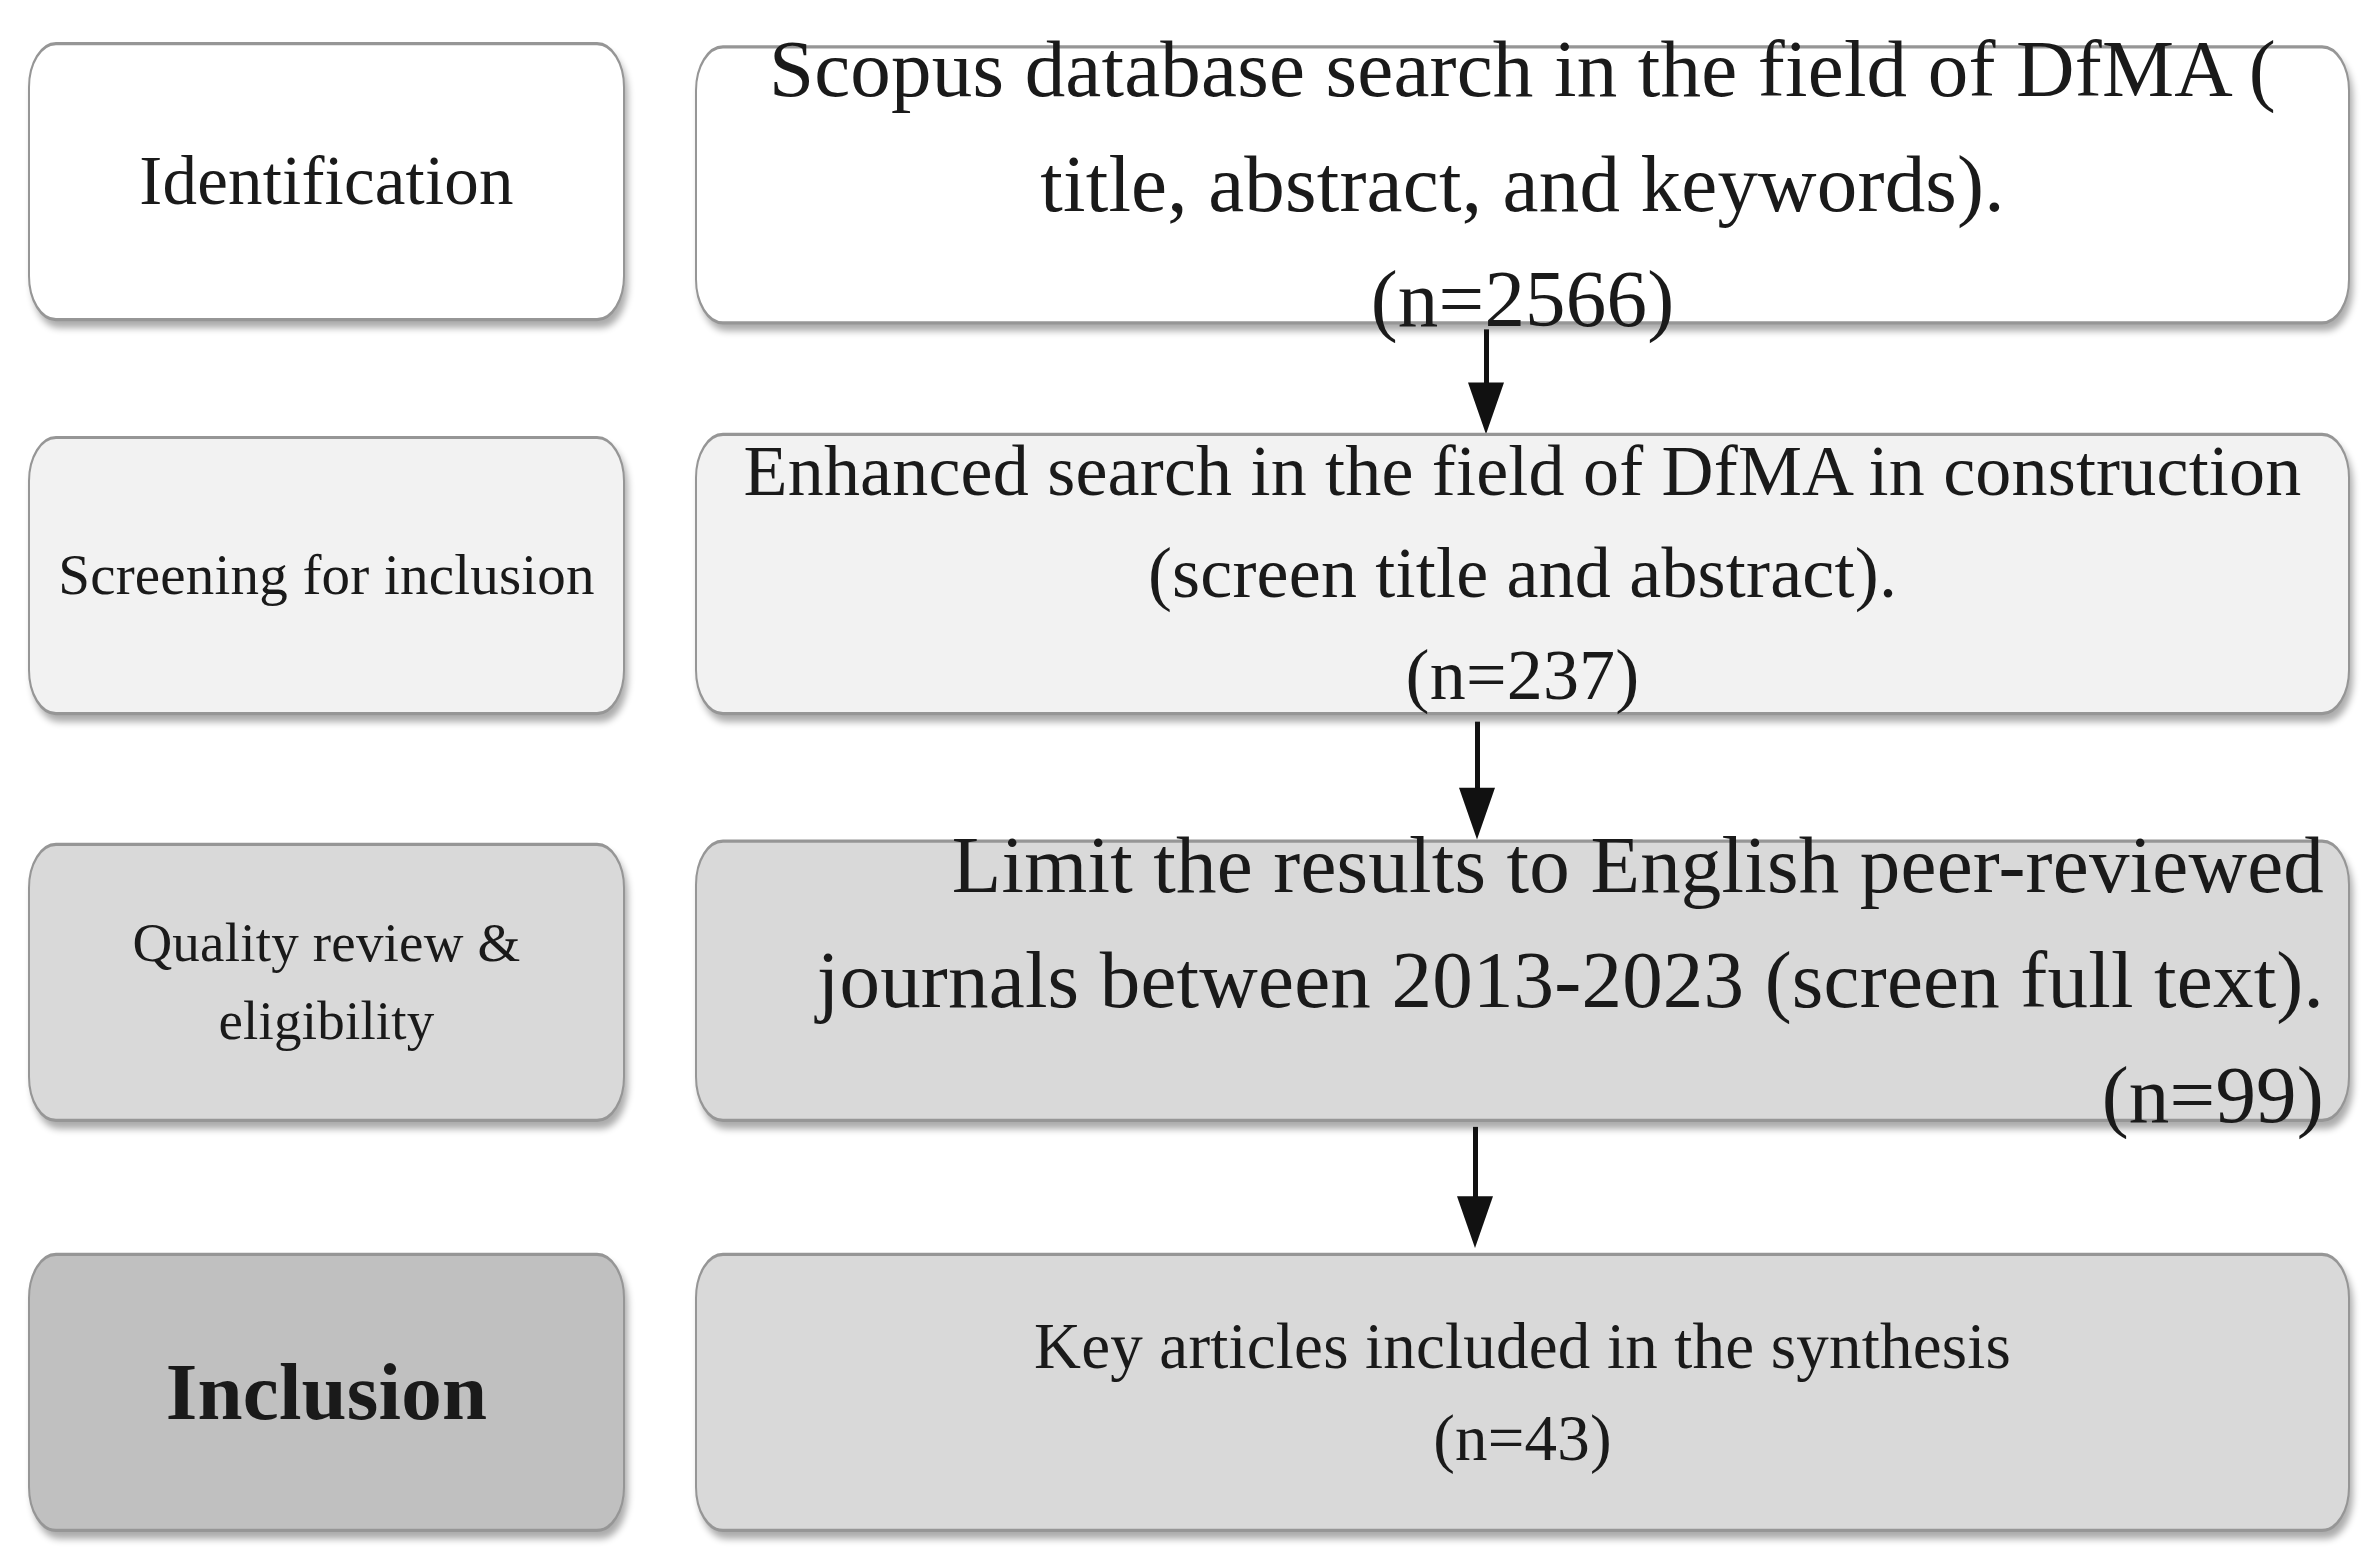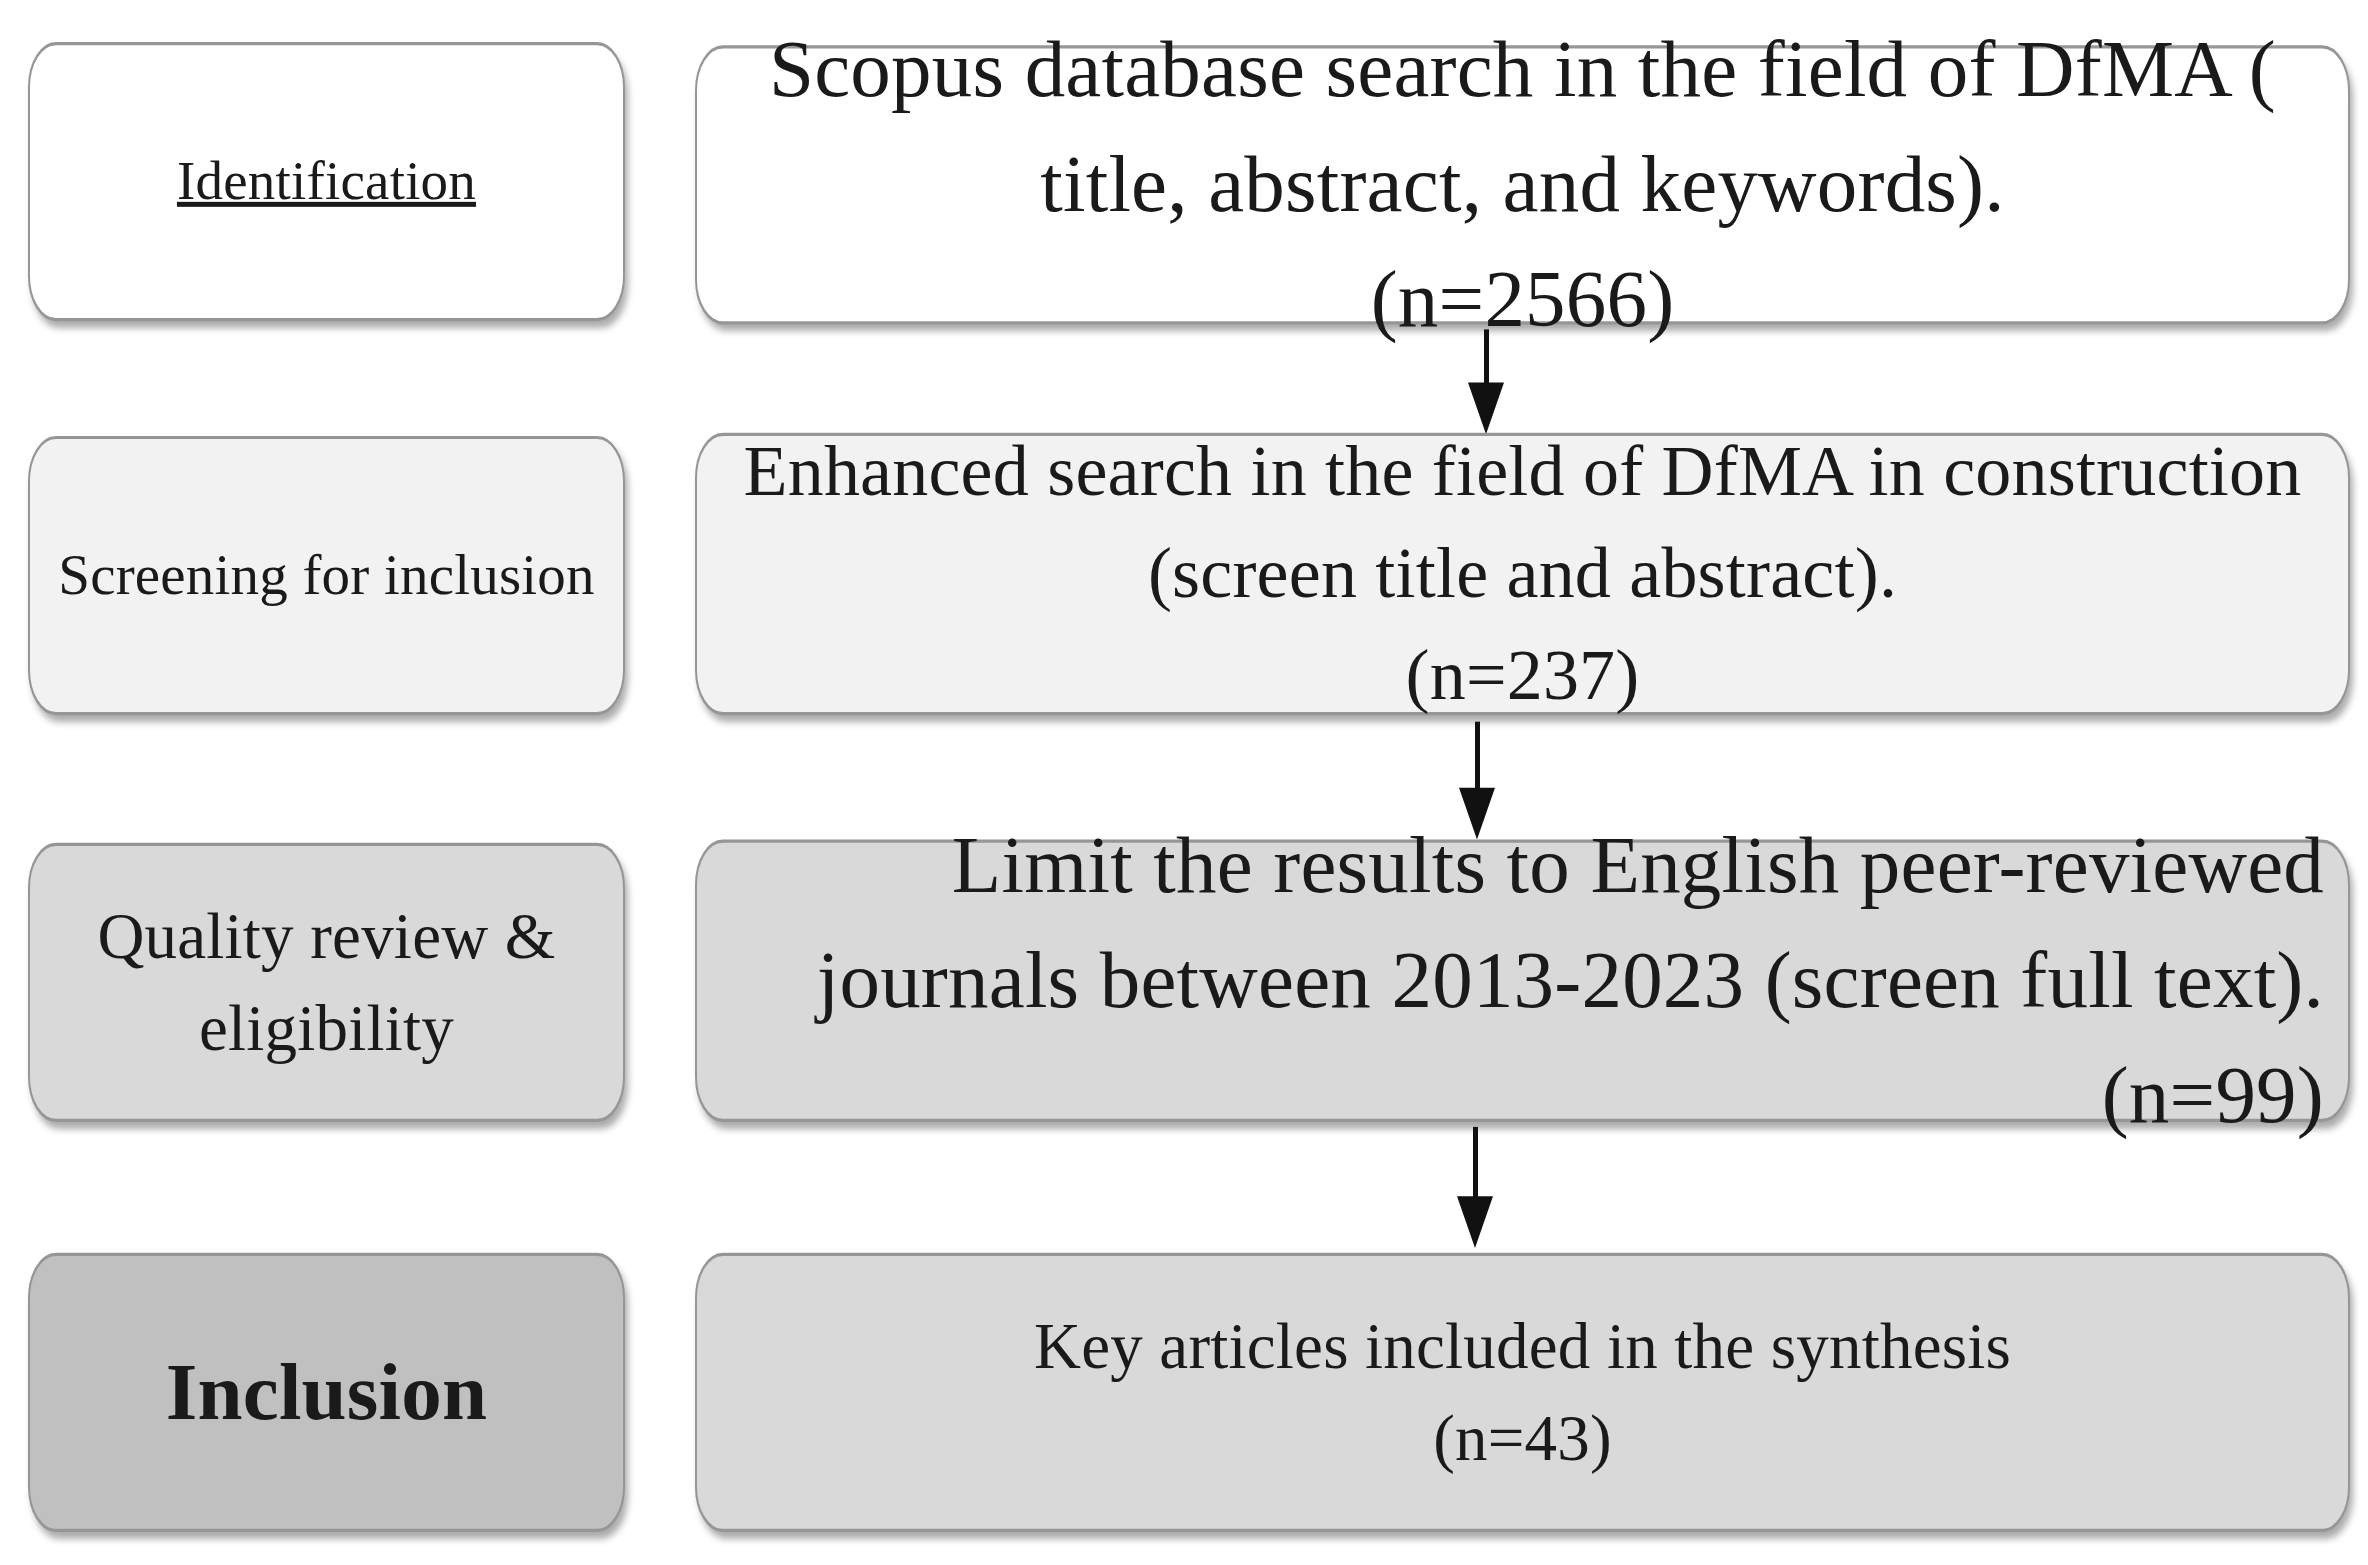--- a/index.html
+++ b/index.html
@@ -77,21 +77,21 @@
     border-right: 18.6px solid transparent;
     border-top: 32px solid #111111;
   }
 </style>
 </head>
 <body>
 
 <div id="diagram" style="height: 970px; transform-origin: left top; transform: scale(1, 1.61442);">
 
   <div class="box abs-box fill-white" style="left:28px; top:26px; width:597px; height:173px;">
-    <span class="box-text" style="display: block; transform-origin: center center; transform: scale(1, 0.619416); font-size: 55px; text-decoration: underline;">Identification</span>
+    <span class="box-text" style="display: block; transform-origin: center center; transform: scale(1, 0.619416); font-size: 69px;">Identification</span>
   </div>
 
   <div class="box abs-box fill-white" style="left:695px; top:28px; width:1655px; height:173px;">
     <span class="box-text" style="display: block; transform-origin: center center; transform: scale(1, 0.619416); font-size: 81px;">Scopus database search in the field of DfMA ( title, abstract, and keywords).
 (n=2566)</span>
   </div>
 
   <div class="arrow" style="left:1468px; top:204px; height:65px;">
     <div class="shaft" style="height:39px;"></div>
     <div class="head"></div>
@@ -105,21 +105,21 @@
     <span class="box-text" style="display: block; transform-origin: center center; transform: scale(1, 0.619416); font-size: 72px;">Enhanced search in the field of DfMA in construction (screen title and abstract).
 (n=237)</span>
   </div>
 
   <div class="arrow" style="left:1459px; top:447px; height:73px;">
     <div class="shaft" style="height:47px;"></div>
     <div class="head"></div>
   </div>
 
   <div class="box abs-box fill-l2" style="left:28px; top:522px; width:597px; height:173px;">
-    <span class="box-text" style="display: block; transform-origin: center center; transform: scale(1, 0.619416); font-size: 65px;">Quality review &amp; eligibility</span>
+    <span class="box-text" style="display: block; transform-origin: center center; transform: scale(1, 0.619416); font-size: 55px;">Quality review &amp; eligibility</span>
   </div>
 
   <div class="box abs-box fill-l2" style="left:695px; top:520px; width:1655px; height:175px;">
     <span class="box-text" style="display: block; transform-origin: center center; transform: scale(1, 0.619416); font-size: 81px; text-align: right;">Limit the results to English peer-reviewed journals between 2013-2023 (screen full text).
 (n=99)</span>
   </div>
 
   <div class="arrow" style="left:1457px; top:698px; height:75px;">
     <div class="shaft" style="height:48px;"></div>
     <div class="head"></div>

